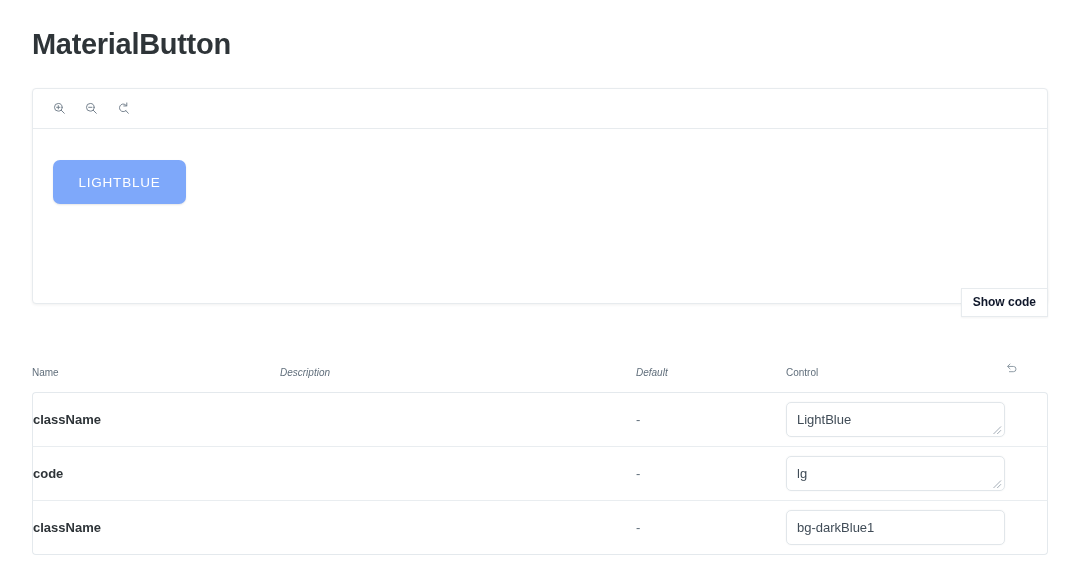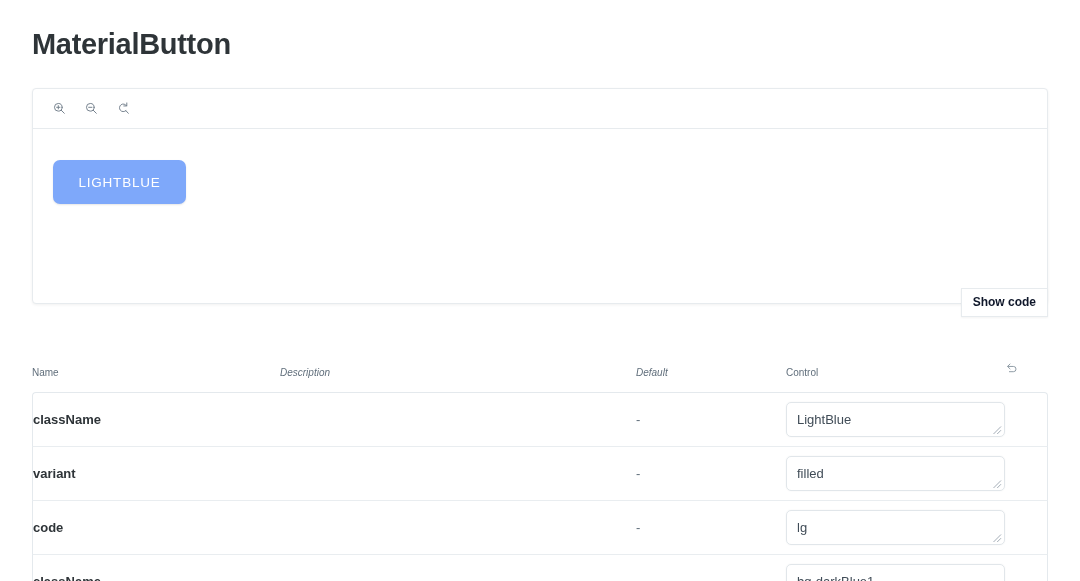--- a/index.html
+++ b/index.html
@@ -286,34 +286,20 @@
             <div class="control-wrap">
               <textarea class="control-textarea" rows="1" style="">LightBlue</textarea>
               <svg class="resize-grip" viewBox="0 0 10 10" fill="none" stroke="#9aa4ae" stroke-width="0.9">
                 <line x1="1.5" y1="9" x2="9" y2="1.5"></line>
                 <line x1="5.2" y1="9" x2="9" y2="5.2"></line>
               </svg>
             </div>
           </td>
         </tr>
 
-        <tr>
-          <td class="cell-name">variant</td>
-          <td class="cell-desc"></td>
-          <td class="cell-default">-</td>
-          <td class="cell-control" colspan="2">
-            <div class="control-wrap">
-              <textarea class="control-textarea" rows="1" style="">filled</textarea>
-              <svg class="resize-grip" viewBox="0 0 10 10" fill="none" stroke="#9aa4ae" stroke-width="0.9">
-                <line x1="1.5" y1="9" x2="9" y2="1.5"></line>
-                <line x1="5.2" y1="9" x2="9" y2="5.2"></line>
-              </svg>
-            </div>
-          </td>
-        </tr>
 
         <tr>
           <td class="cell-name">code</td>
           <td class="cell-desc"></td>
           <td class="cell-default">-</td>
           <td class="cell-control" colspan="2">
             <div class="control-wrap">
               <textarea class="control-textarea" rows="1" style="">lg</textarea>
               <svg class="resize-grip" viewBox="0 0 10 10" fill="none" stroke="#9aa4ae" stroke-width="0.9">
                 <line x1="1.5" y1="9" x2="9" y2="1.5"></line>

